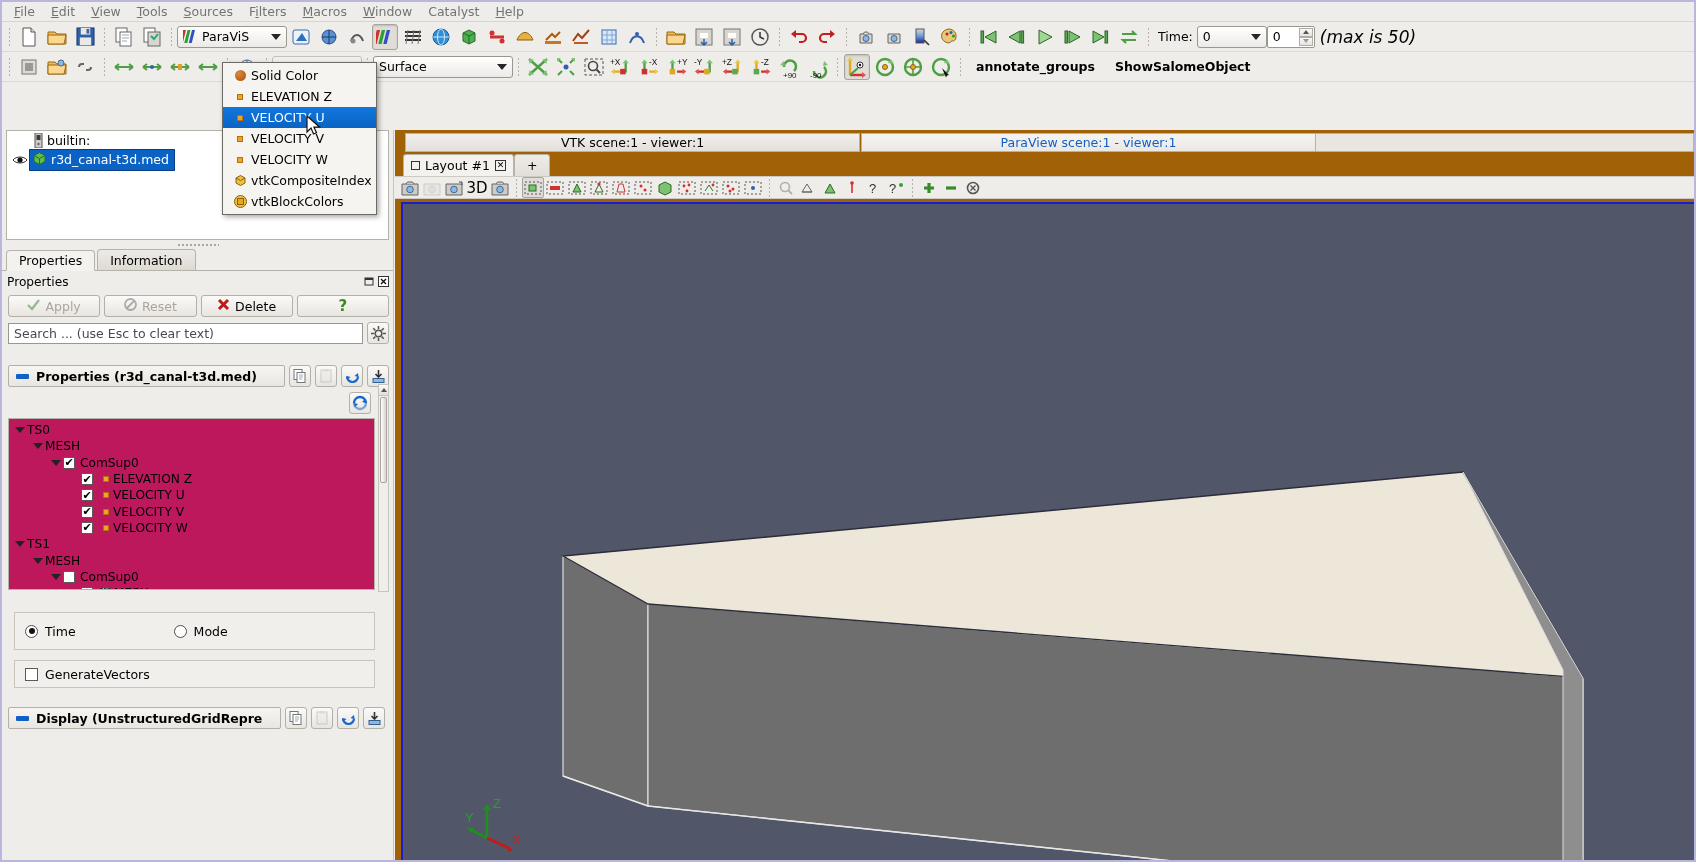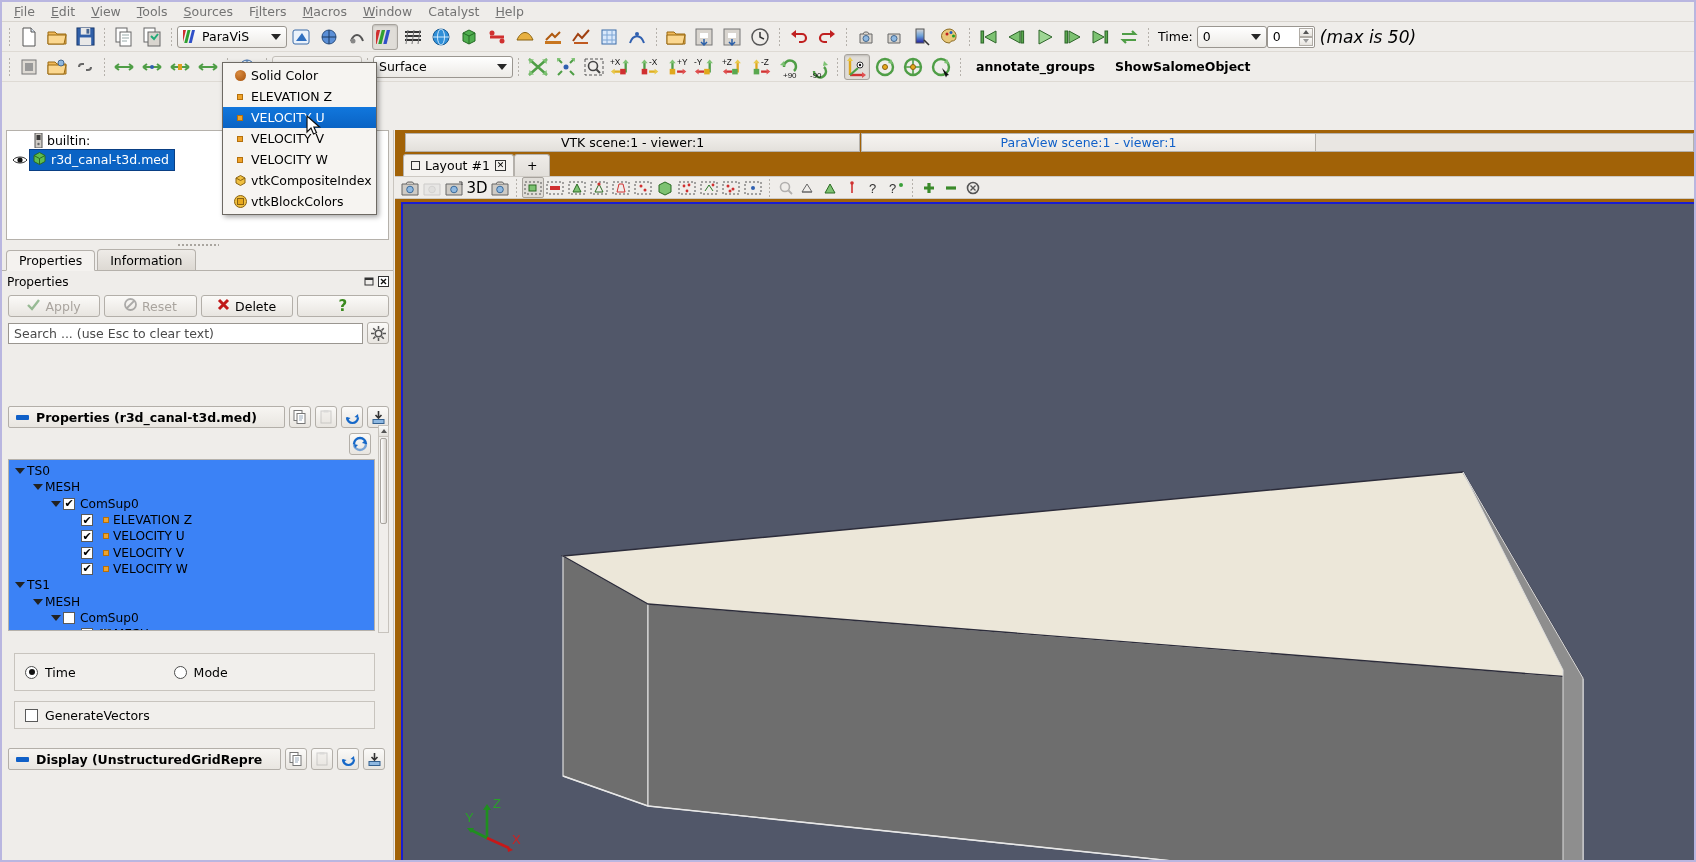--- a/index.html
+++ b/index.html
@@ -177,41 +177,41 @@
     flex: 1; height: 21px; border: 1px solid #9a9690; background: #fff;
     display: flex; align-items: center; padding-left: 5px;
     font-size: 12.5px; color: #4a4a4a;
   }
   .gearbtn {
     width: 22px; height: 22px; border: 1px solid #b3afa9; border-radius: 3px;
     background: linear-gradient(#fbfaf8,#e8e5e0);
     display: flex; align-items: center; justify-content: center; flex: none;
   }
 
-  .section-header { display: flex; gap: 4px; padding: 1px 4px 1px 6px; align-items: center; margin-top: 41px; }
+  .section-header { display: flex; gap: 4px; padding: 1px 4px 1px 6px; align-items: center; }
   .sec-title {
     flex: 1; height: 22px; display: flex; align-items: center; gap: 7px;
     border: 1px solid #b3afa9; border-radius: 2px;
     background: linear-gradient(#f7f5f2,#e9e6e1);
     padding-left: 7px; font-weight: bold; font-size: 12.5px;
     overflow: hidden; white-space: nowrap;
   }
   .minus-box { width: 13px; height: 5px; background: #1060c8; border-radius: 1px; flex:none; }
   .sq-btn {
     width: 22px; height: 22px; border: 1px solid #b3afa9; border-radius: 3px;
     background: linear-gradient(#fbfaf8,#e8e5e0); flex: none;
     display: flex; align-items: center; justify-content: center;
   }
   .sq-btn.ghost svg { opacity: .35; }
 
   .prop-body { position: relative; padding: 0 4px 0 6px; }
   .refresh-row { display: flex; justify-content: flex-end; padding: 4px 18px 4px 0; }
 
   .arr-tree {
-    border: 1px solid #b5b1ab; background: #3b82f6;
+    border: 1px solid #b5b1ab; background: #be185d;
     height: 172px; margin-right: 14px; overflow: hidden;
     padding: 3px 0 0 4px;
   }
   .tnode { display: flex; align-items: center; height: 16.3px; font-size: 12.2px; }
   .caret {
     width: 14px; display:flex; align-items:center; justify-content:center; flex:none;
   }
   .caret i {
     width: 0; height: 0; border-left: 5px solid transparent;
     border-right: 5px solid transparent; border-top: 6px solid #222;

